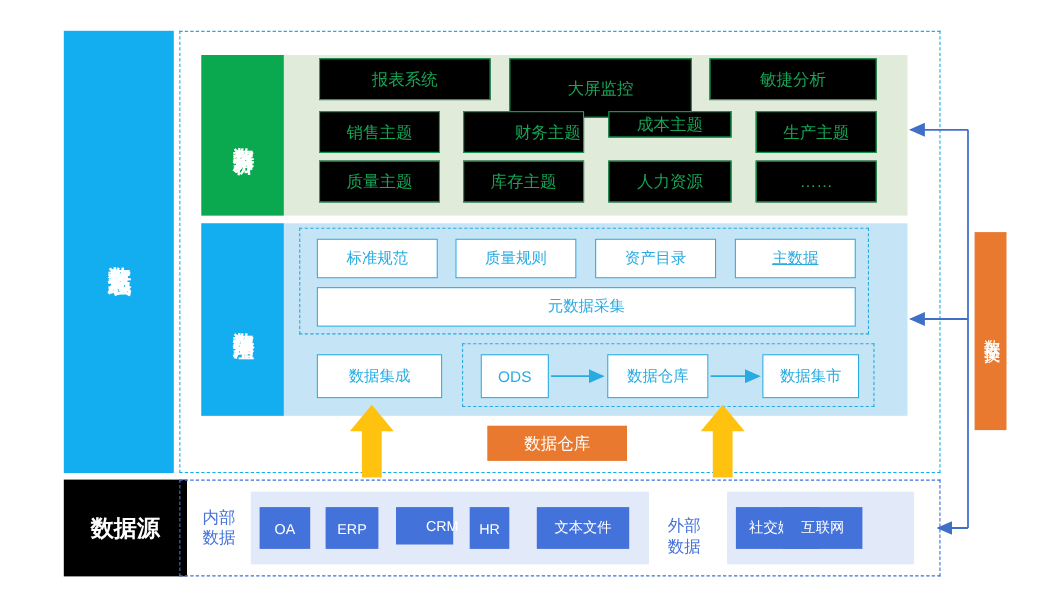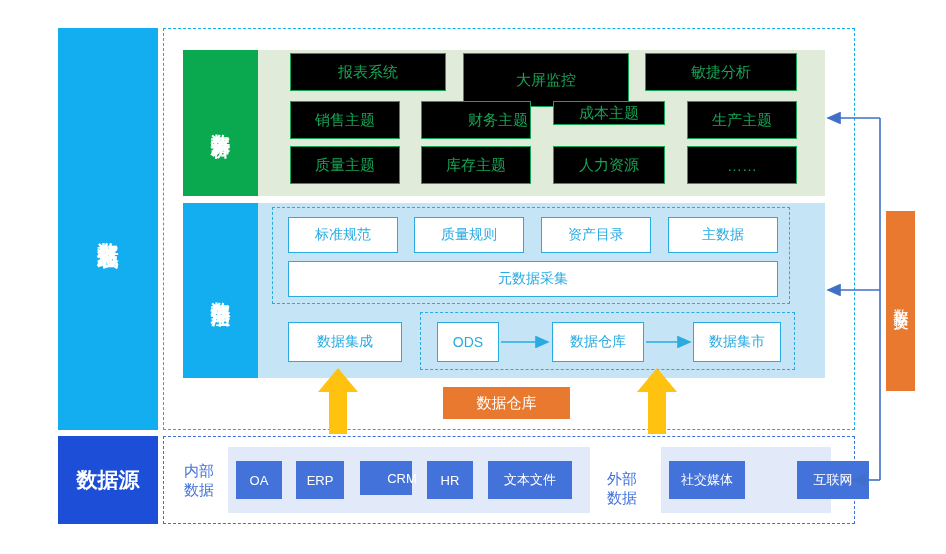--- a/index.html
+++ b/index.html
@@ -7,21 +7,21 @@
        font-family:"Liberation Sans","DejaVu Sans",sans-serif;}
   .abs{position:absolute;box-sizing:border-box;}
   .ctr{display:flex;align-items:center;justify-content:center;text-align:center;}
 
   
   .vbar{writing-mode:vertical-rl;text-orientation:upright;letter-spacing:2px;}
 
   
   #data-bus{left:58px;top:28px;width:100px;height:402px;background:#12AEEF;color:#fff;
             font-size:21px;font-weight:bold;}
-  #data-source-bar{left:58px;top:436px;width:100px;height:88px;background:#1d4ed8;color:#fff;
+  #data-source-bar{left:58px;top:436px;width:112px;height:88px;background:#000000;color:#fff;
             font-size:21px;font-weight:bold;}
 
   
   #platform-box{left:163px;top:28px;width:692px;height:402px;border:1.5px dashed #12AEEF;}
   #source-box{left:163px;top:436px;width:692px;height:88px;border:1.5px dashed #3C6FDB;}
 
   
   #analysis-band{left:183px;top:50px;width:642px;height:146px;background:#E0EBD9;}
   #analysis-label{left:183px;top:50px;width:75px;height:146px;background:#0AA94F;color:#fff;
             font-size:19px;font-weight:bold;}
@@ -74,21 +74,21 @@
 <div class="abs ctr g-box" style="left:687px;top:146px;width:110px;height:38px;">……</div>
 
 <div class="abs" id="gov-band"></div>
 <div class="abs ctr vbar" id="gov-label">数据治理</div>
 
 <div class="abs dash-b" style="left:272px;top:207px;width:518px;height:97px;"></div>
 
 <div class="abs ctr b-box" style="left:288px;top:217px;width:110px;height:36px;">标准规范</div>
 <div class="abs ctr b-box" style="left:414px;top:217px;width:110px;height:36px;">质量规则</div>
 <div class="abs ctr b-box" style="left:541px;top:217px;width:110px;height:36px;">资产目录</div>
-<div class="abs ctr b-box" style="left:668px;top:217px;width:110px;height:36px;">主数据</div>
+<div class="abs ctr b-box" style="left:668px;top:217px;width:110px;height:36px;text-decoration:underline;">主数据</div>
 
 <div class="abs ctr b-box" style="left:288px;top:261px;width:490px;height:36px;">元数据采集</div>
 
 <div class="abs ctr b-box" style="left:288px;top:322px;width:114px;height:40px;">数据集成</div>
 
 <div class="abs dash-b" style="left:420px;top:312px;width:375px;height:58px;"></div>
 
 <div class="abs ctr b-box" style="left:437px;top:322px;width:62px;height:40px;">ODS</div>
 <div class="abs ctr b-box" style="left:552px;top:322px;width:92px;height:40px;">数据仓库</div>
 <div class="abs ctr b-box" style="left:693px;top:322px;width:88px;height:40px;">数据集市</div>
@@ -97,31 +97,31 @@
 
 <div class="abs ctr" style="left:173px;top:452px;width:52px;height:56px;flex-direction:column;">
   <span class="src-label">内部</span>
   <span class="src-label">数据</span>
 </div>
 
 <div class="abs src-group" style="left:228px;top:447px;width:362px;height:66px;"></div>
 <div class="abs ctr src-tile" style="left:236px;top:461px;width:46px;height:38px;">OA</div>
 <div class="abs ctr src-tile" style="left:296px;top:461px;width:48px;height:38px;">ERP</div>
 <div class="abs ctr src-tile" style="left:360px;top:461px;width:52px;height:34px;padding-left:32px;">CRM</div>
-<div class="abs ctr src-tile" style="left:427px;top:461px;width:46px;height:38px;">HR</div>
+<div class="abs ctr src-tile" style="left:427px;top:461px;width:36px;height:38px;">HR</div>
 <div class="abs ctr src-tile" style="left:488px;top:461px;width:84px;height:38px;">文本文件</div>
 
 <div class="abs ctr" style="left:596px;top:460px;width:52px;height:56px;flex-direction:column;">
   <span class="src-label">外部</span>
   <span class="src-label">数据</span>
 </div>
 
 <div class="abs src-group" style="left:661px;top:447px;width:170px;height:66px;"></div>
 <div class="abs ctr src-tile" style="left:669px;top:461px;width:76px;height:38px;">社交媒体</div>
-<div class="abs ctr src-tile" style="left:797px;top:461px;width:72px;height:38px;">互联网</div>
+<div class="abs ctr src-tile" style="left:712px;top:461px;width:72px;height:38px;">互联网</div>
 
 <div class="abs ctr vbar" id="data-exchange">数据交换</div>
 
 <div class="abs ctr" id="data-process">数据仓库</div>
 
 <svg class="overlay">
   <defs>
     <marker id="bluehead" markerWidth="9" markerHeight="8" refX="8" refY="4" orient="auto">
       <polygon points="0,0 9,4 0,8" fill="#3F6FC6"></polygon>
     </marker>

